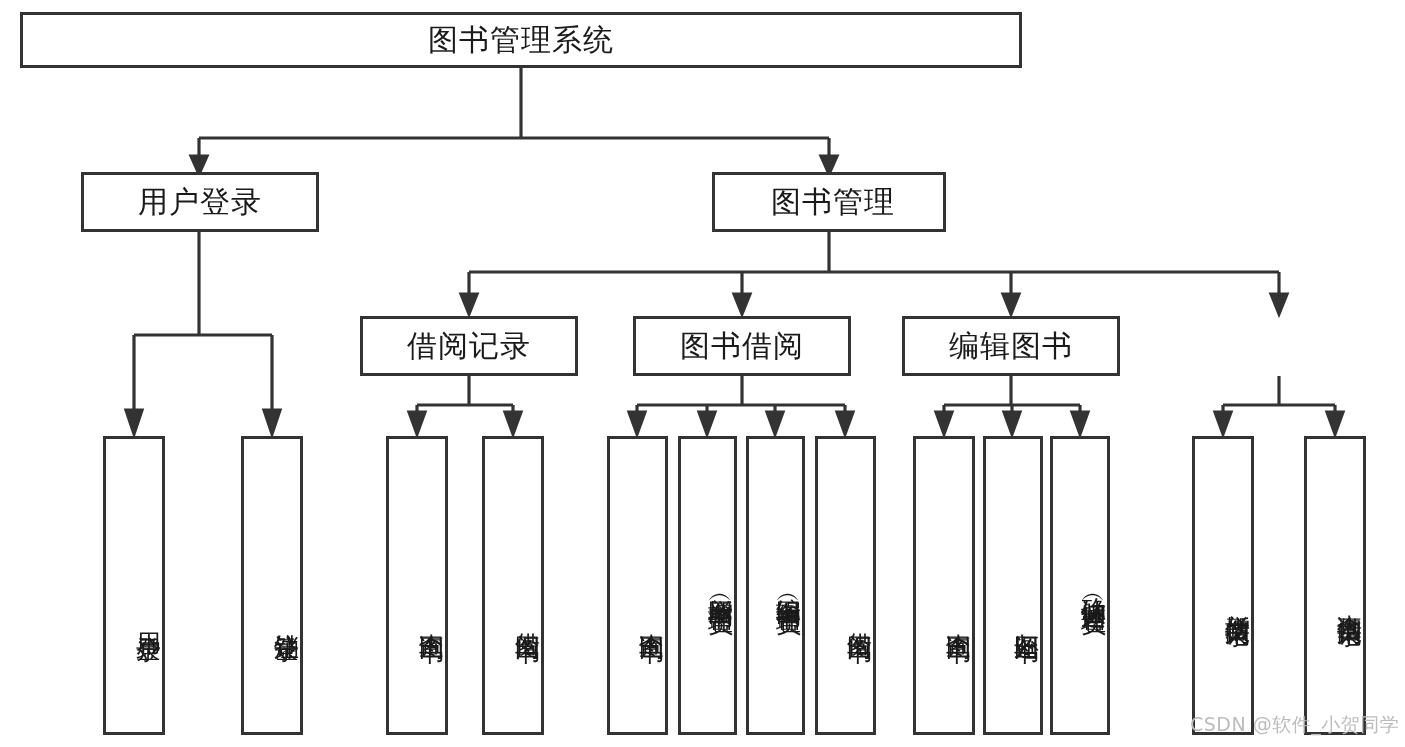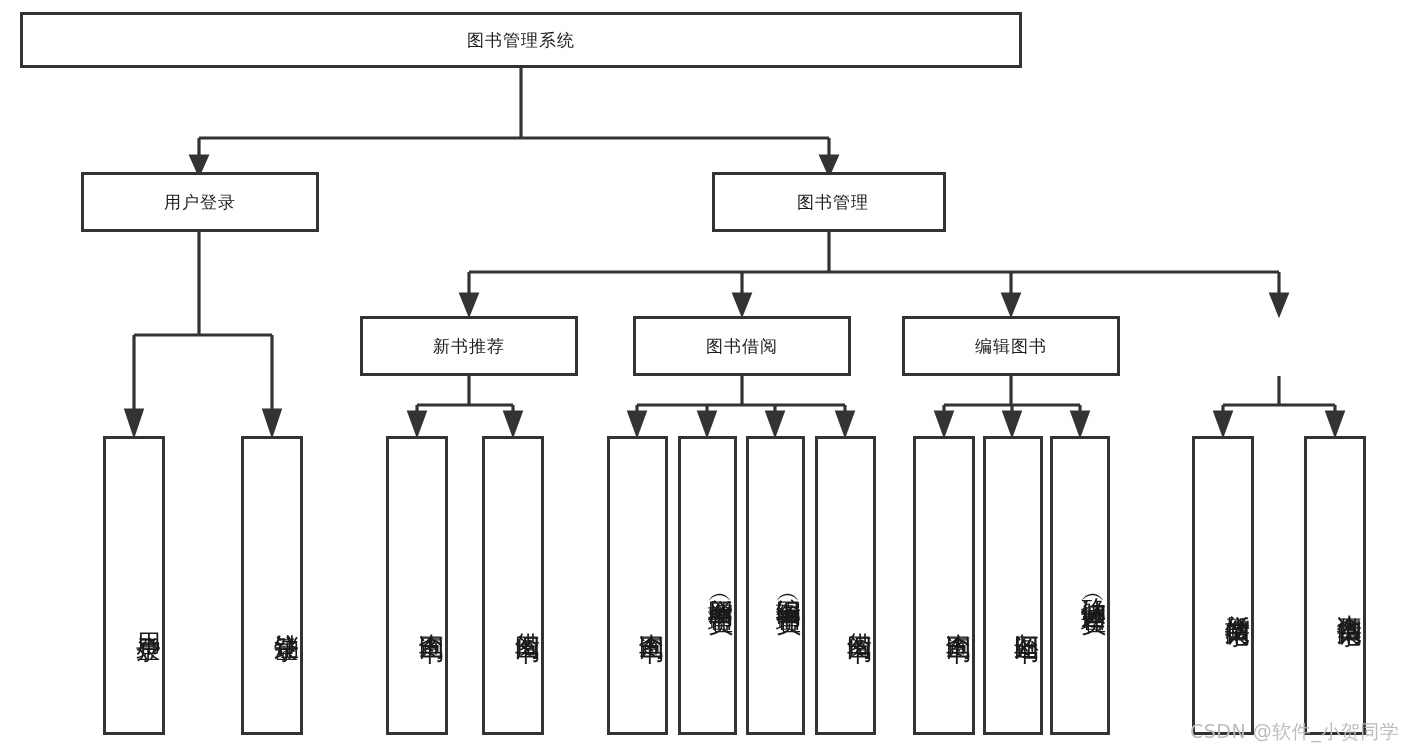--- a/index.html
+++ b/index.html
@@ -21,21 +21,21 @@
     position: absolute;
     box-sizing: border-box;
     border: 3px solid #333333;
     background: #ffffff;
     display: flex;
     align-items: center;
     justify-content: center;
     color: #1a1a1a;
   }
   .node.horiz {
-    font-size: 17px;
+    font-size: 30px;
     letter-spacing: 1px;
     line-height: 1.2;
   }
   .node.vert {
     writing-mode: vertical-rl;
     text-orientation: upright;
     font-size: 25px;
     line-height: 1.08;
     letter-spacing: 2px;
     align-items: flex-start;
@@ -59,21 +59,20 @@
     pointer-events: none;
   }
   .watermark {
     position: absolute;
     left: 1190px;
     top: 712px;
     font-size: 19px;
     color: #bcbcbc;
     white-space: nowrap;
     letter-spacing: 0.5px;
-    margin-top: 7px;
   }
 </style>
 </head>
 <body>
 
 <div id="canvas">
 
   <svg class="links" viewBox="0 0 1405 747">
     <g stroke="#333333" stroke-width="3.2" fill="#333333">
 
@@ -146,21 +145,21 @@
   </div>
 
   <div class="node horiz" style="left:81px; top:172px; width:238px; height:60px;">
     <span class="node-label">用户登录</span>
   </div>
   <div class="node horiz" style="left:712px; top:172px; width:234px; height:60px;padding-left:8px;">
     <span class="node-label">图书管理</span>
   </div>
 
   <div class="node horiz" style="left:360px; top:316px; width:218px; height:60px;">
-    <span class="node-label">新书推荐</span>
+    <span class="node-label">借阅记录</span>
   </div>
   <div class="node horiz" style="left:633px; top:316px; width:218px; height:60px;">
     <span class="node-label">图书借阅</span>
   </div>
   <div class="node horiz" style="left:902px; top:316px; width:218px; height:60px;">
     <span class="node-label">编辑图书</span>
   </div>
 
   <div class="node vert" style="left:103px; top:436px; width:62px; height:299px; padding-top:62px;">
     <span class="node-label">用户登录</span>

